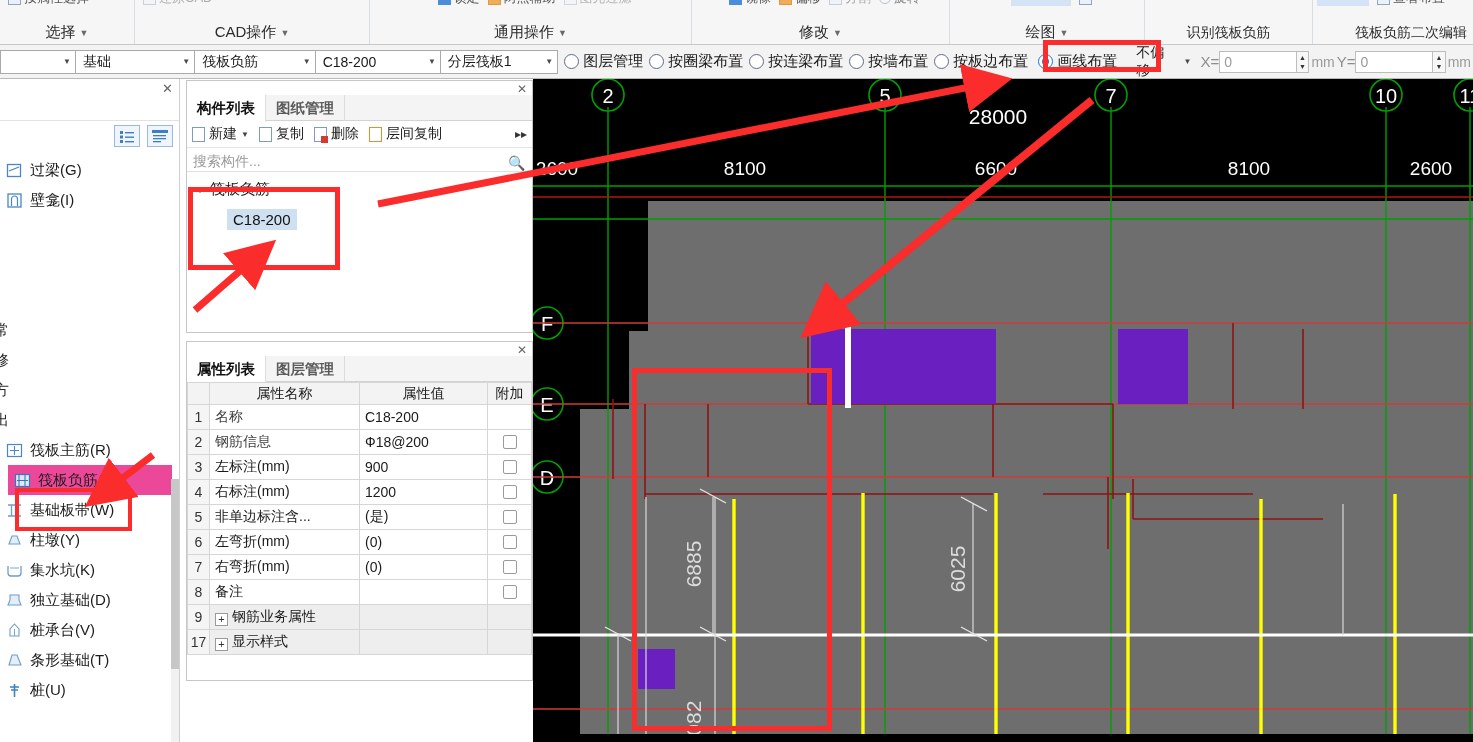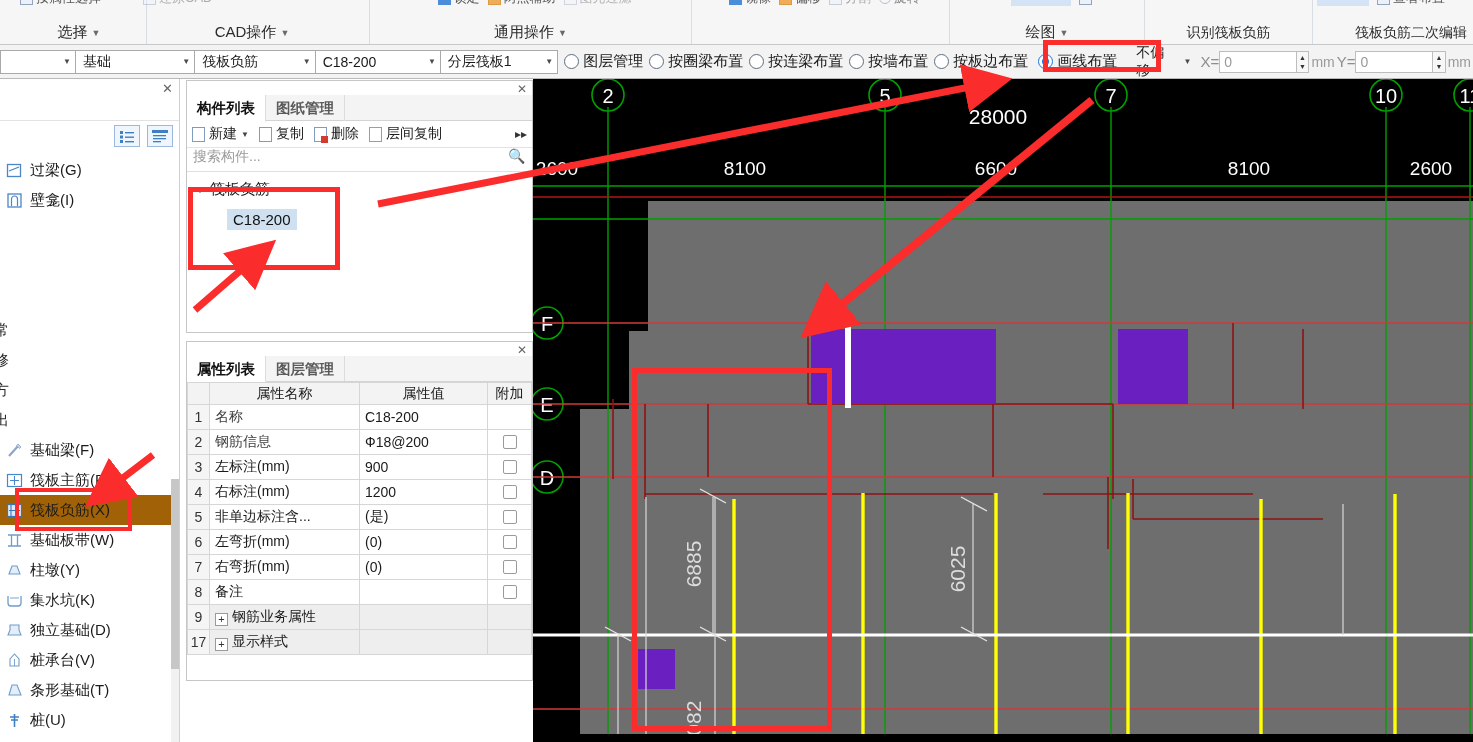--- a/index.html
+++ b/index.html
@@ -91,21 +91,21 @@
   .ln-viewbtns { position: absolute; right: 6px; top: 46px; display: flex; gap: 7px; }
   .vbtn {
     width: 26px; height: 22px; border: 1px solid #9cb9dd; background: #eef5fd;
     display: flex; align-items: center; justify-content: center;
   }
   .ln-list { position: absolute; left: 0; top: 76px; width: 172px; }
   .ln-item {
     display: flex; align-items: center; gap: 7px; height: 30px; padding-left: 6px;
     font-size: 15px; color: #1b1b1b; white-space: nowrap;
   }
-  .ln-item.sel { background: #a16207; }
+  .ln-item.sel { background: #ec4899; margin-left: 8px; }
   .ln-ico { width: 17px; height: 17px; flex: 0 0 auto; }
   .ln-scroll {
     position: absolute; right: 0; top: 400px; width: 8px; height: 300px; background: #f1f1f1;
   }
   .ln-scroll b { display:block; width:8px; height:190px; background:#c7c7c7; }
 
   
   .panel {
     position: absolute; background: #fff; border: 1px solid #c6c6c6;
   }
@@ -118,21 +118,21 @@
   .p-tab.active { background: #fff; color: #111; border-bottom: 1px solid #fff; margin-bottom: -1px; }
   .p-toolbar {
     display: flex; align-items: center; height: 27px; gap: 10px; padding: 0 5px;
     border-bottom: 1px solid #e3e3e3; font-size: 14px; color: #1c1c1c; white-space: nowrap;
   }
   .p-tbitem { display: inline-flex; align-items: center; gap: 4px; }
   .docico { display:inline-block; width:13px; height:15px; border:1px solid #7f9cc0; background:#fff; position:relative;}
   .docico.red::after{ content:""; position:absolute; right:-2px; bottom:-2px; width:7px;height:7px;background:#d43a2f;}
   .docico.orange{ border-color:#e09030; }
   .p-search {
-    height: 24px; border-bottom: 1px solid #e0e0e0; display: flex; align-items: flex-start;
+    height: 24px; border-bottom: 1px solid #e0e0e0; display: flex; align-items: flex-end;
     padding: 0 6px; font-size: 14px; color: #9a9a9a; justify-content: space-between;
   }
   .tree-node { font-size: 15px; color: #1a1a1a; padding: 4px 0 4px 8px; display:flex; align-items:center; gap:5px;}
   .tri { width:0;height:0;border-left:5px solid transparent;border-right:5px solid transparent;border-top:6px solid #3a3a3a; }
   .tree-leaf { font-size: 15px; color: #111; margin-left: 40px; background: #cfe0f0; display: inline-block; padding: 2px 6px; }
 
   
   .prop-table { width: 100%; border-collapse: collapse; font-size: 13.5px; }
   .prop-table th {
     background: #f3f3f3; border: 1px solid #d6d6d6; font-weight: normal;
@@ -162,21 +162,21 @@
   .hlbox { position: absolute; border: 5px solid #fb2c2c; }
   .hlbox.thin { border-width: 4px; }
 </style>
 </head>
 <body>
 
 <div id="app">
 
   <div class="ribbon">
 
-    <div class="rb-group" style="left:12px; width:135px;">
+    <div class="rb-group" style="left:0; width:135px;">
       <div class="rb-icons">
         <span class="ic">
             <span class="sqicon"></span>
         <span>按属性选择</span>
           </span>
       </div>
       <div class="rb-title">
         <span>选择</span><span class="caret">▼</span>
       </div>
     </div>
@@ -224,20 +224,23 @@
           <span>偏移</span>
           </span>
         <span class="ic" style="opacity:.5">
             <span class="sqicon"></span>
           <span>分割</span>
           </span>
         <span class="ic" style="opacity:.7">
             <span class="circ"></span>
           <span>旋转</span>
           </span>
+      </div>
+      <div class="rb-title">
+        <span>修改</span><span class="caret">▼</span>
       </div>
     </div>
 
     <div class="rb-group" style="left:950px; width:195px;">
       <div class="rb-icons" style="justify-content:center">
         <span class="blueblock"></span>
         <span class="sqicon"></span>
       </div>
       <div class="rb-title">
         <span>绘图</span><span class="caret">▼</span>
@@ -384,29 +387,20 @@
         </span>
         <span>壁龛(I)</span>
       </div>
 
       <div style="height:100px"></div>
       <div style="font-size:15px;color:#2a2a2a;padding-left:0;height:30px;line-height:30px;margin-left:-6px;"><span>常</span></div>
       <div style="font-size:15px;color:#2a2a2a;height:30px;line-height:30px;margin-left:-6px;"><span>修</span></div>
       <div style="font-size:15px;color:#2a2a2a;height:30px;line-height:30px;margin-left:-6px;"><span>方</span></div>
       <div style="font-size:15px;color:#2a2a2a;height:30px;line-height:30px;margin-left:-6px;"><span>出</span></div>
 
-      <div class="ln-item">
-        <span class="ln-ico">
-          <svg width="17" height="17" viewBox="0 0 17 17">
-              <path d="M3 14 L13 3" stroke="#8ba6c8" stroke-width="2.2" fill="none"></path>
-              <path d="M12 2 L15 5 L13.5 6.5 L10.5 3.5 Z" fill="#c8d8ea" stroke="#8ba6c8" stroke-width=".8"></path>
-            </svg>
-        </span>
-        <span>基础梁(F)</span>
-      </div>
       <div class="ln-item">
         <span class="ln-ico">
           <svg width="17" height="17" viewBox="0 0 17 17">
               <rect x="1.5" y="2.5" width="14" height="12" fill="#fff" stroke="#4a86c8" stroke-width="1.2"></rect>
               <path d="M8.5 4 L8.5 13 M4 8.5 L13 8.5" stroke="#4a86c8" stroke-width="1.1"></path>
             </svg>
         </span>
         <span>筏板主筋(R)</span>
       </div>
       <div class="ln-item sel">

